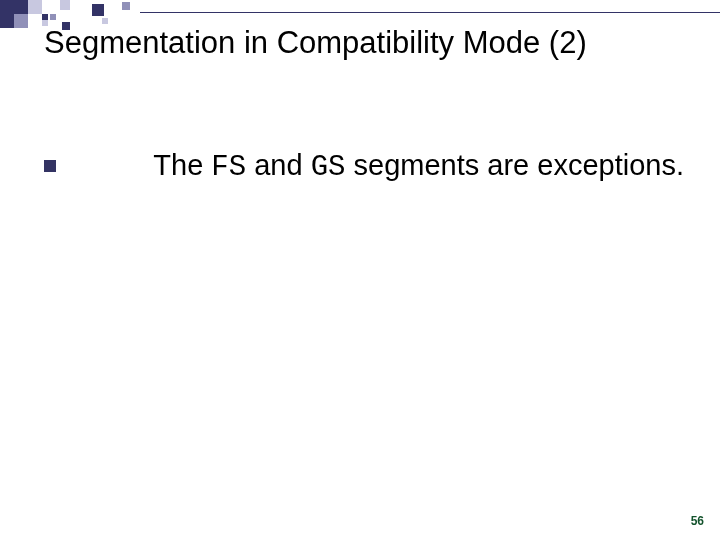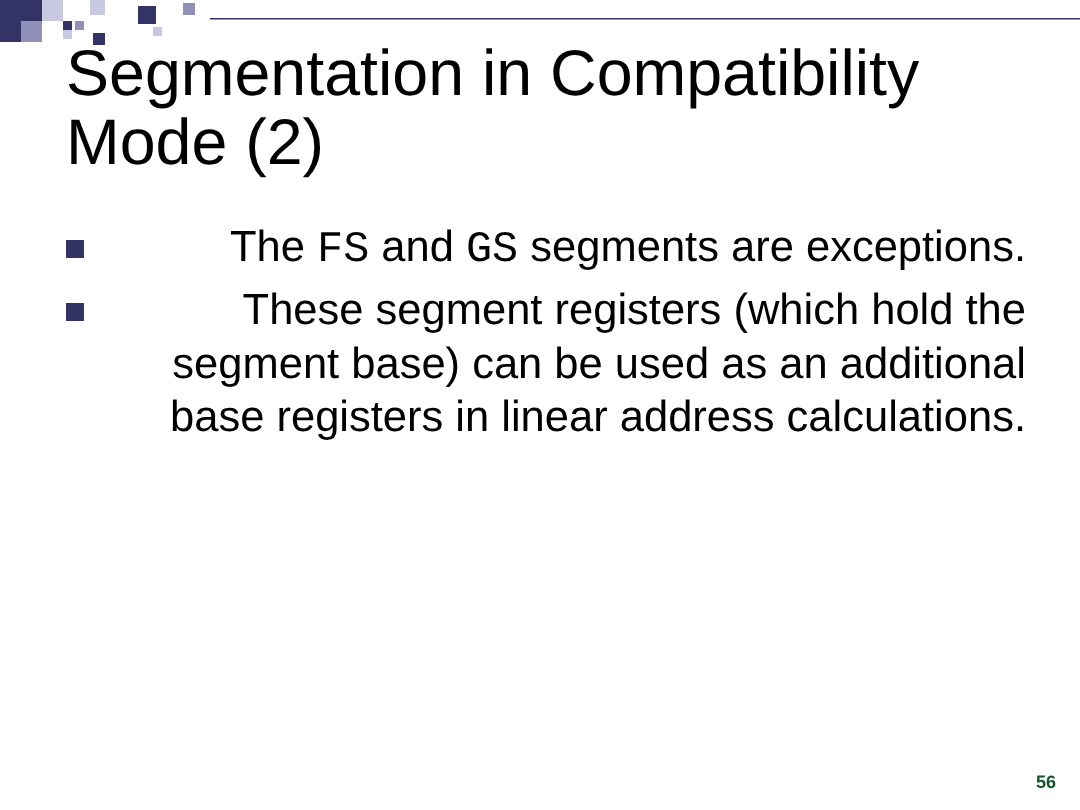--- a/index.html
+++ b/index.html
@@ -32,21 +32,21 @@
     left: 140px;
     right: 0;
     height: 1px;
     background: #333366;
   }
   .title {
     position: absolute;
     top: 26px;
     left: 44px;
     right: 30px;
-    font-size: 43px;
+    font-size: 31px;
     line-height: 1.08;
     color: #000;
     font-weight: normal;
   }
   .body {
     position: absolute;
     top: 148px;
     left: 44px;
     right: 36px;
   }
@@ -103,21 +103,17 @@
 
 <div class="body">
 
   <div class="item">
     <div class="marker"></div>
     <div class="text">
       <span>The </span><span class="code">FS</span><span> and </span><span class="code">GS</span><span> segments are exceptions.</span>
     </div>
   </div>
 
-  <div class="item">
-    <div class="marker"></div>
-    <div class="text">These segment registers (which hold the segment base) can be used as an additional base registers in linear address calculations.</div>
-  </div>
 
 
 </div>
 
 <div class="pagenum">56</div>
 
 </body></html>

